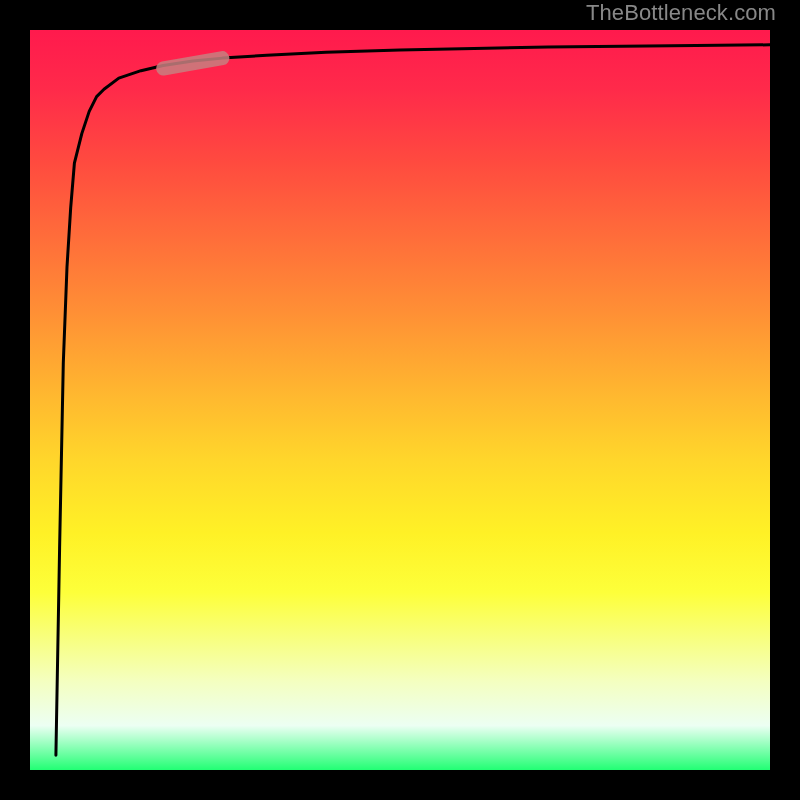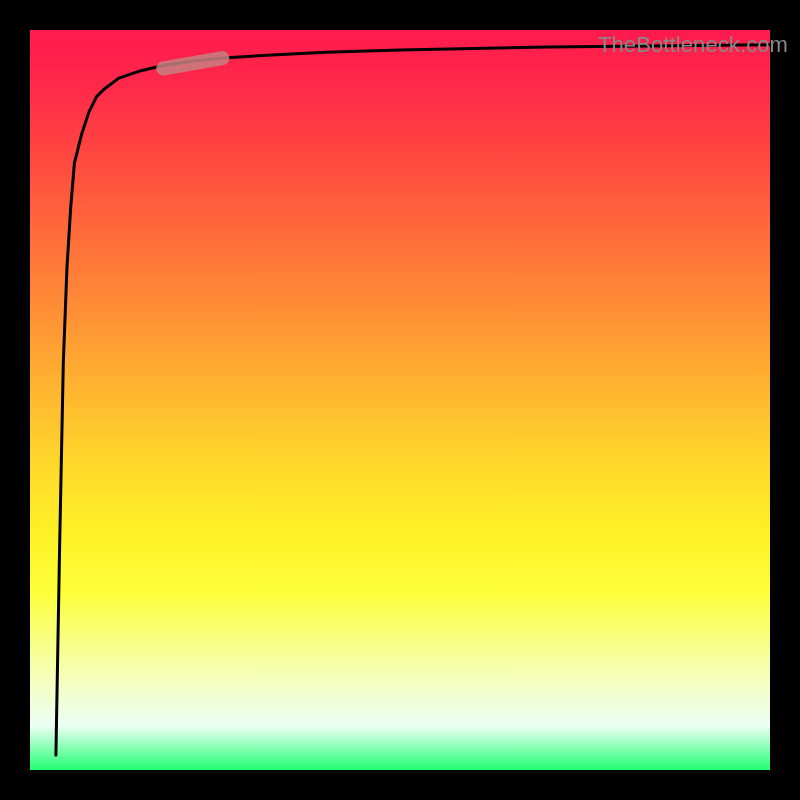--- a/index.html
+++ b/index.html
@@ -7,26 +7,25 @@
     width: 800px;
     height: 800px;
     background: #000;
     position: relative;
     font-family: Arial, Helvetica, sans-serif;
     overflow: hidden;
   }
   .watermark {
     position: absolute;
     top: 0px;
-    right: 12px;
+    right: 24px;
     color: #888;
     font-size: 22px;
     letter-spacing: 0.1px;
     z-index: 10;
-    margin-top: 32px;
   }
   .plot-area {
     position: absolute;
     top: 30px;
     left: 30px;
     width: 740px;
     height: 740px;
     overflow: visible;
   }
   .gradient-bg {

